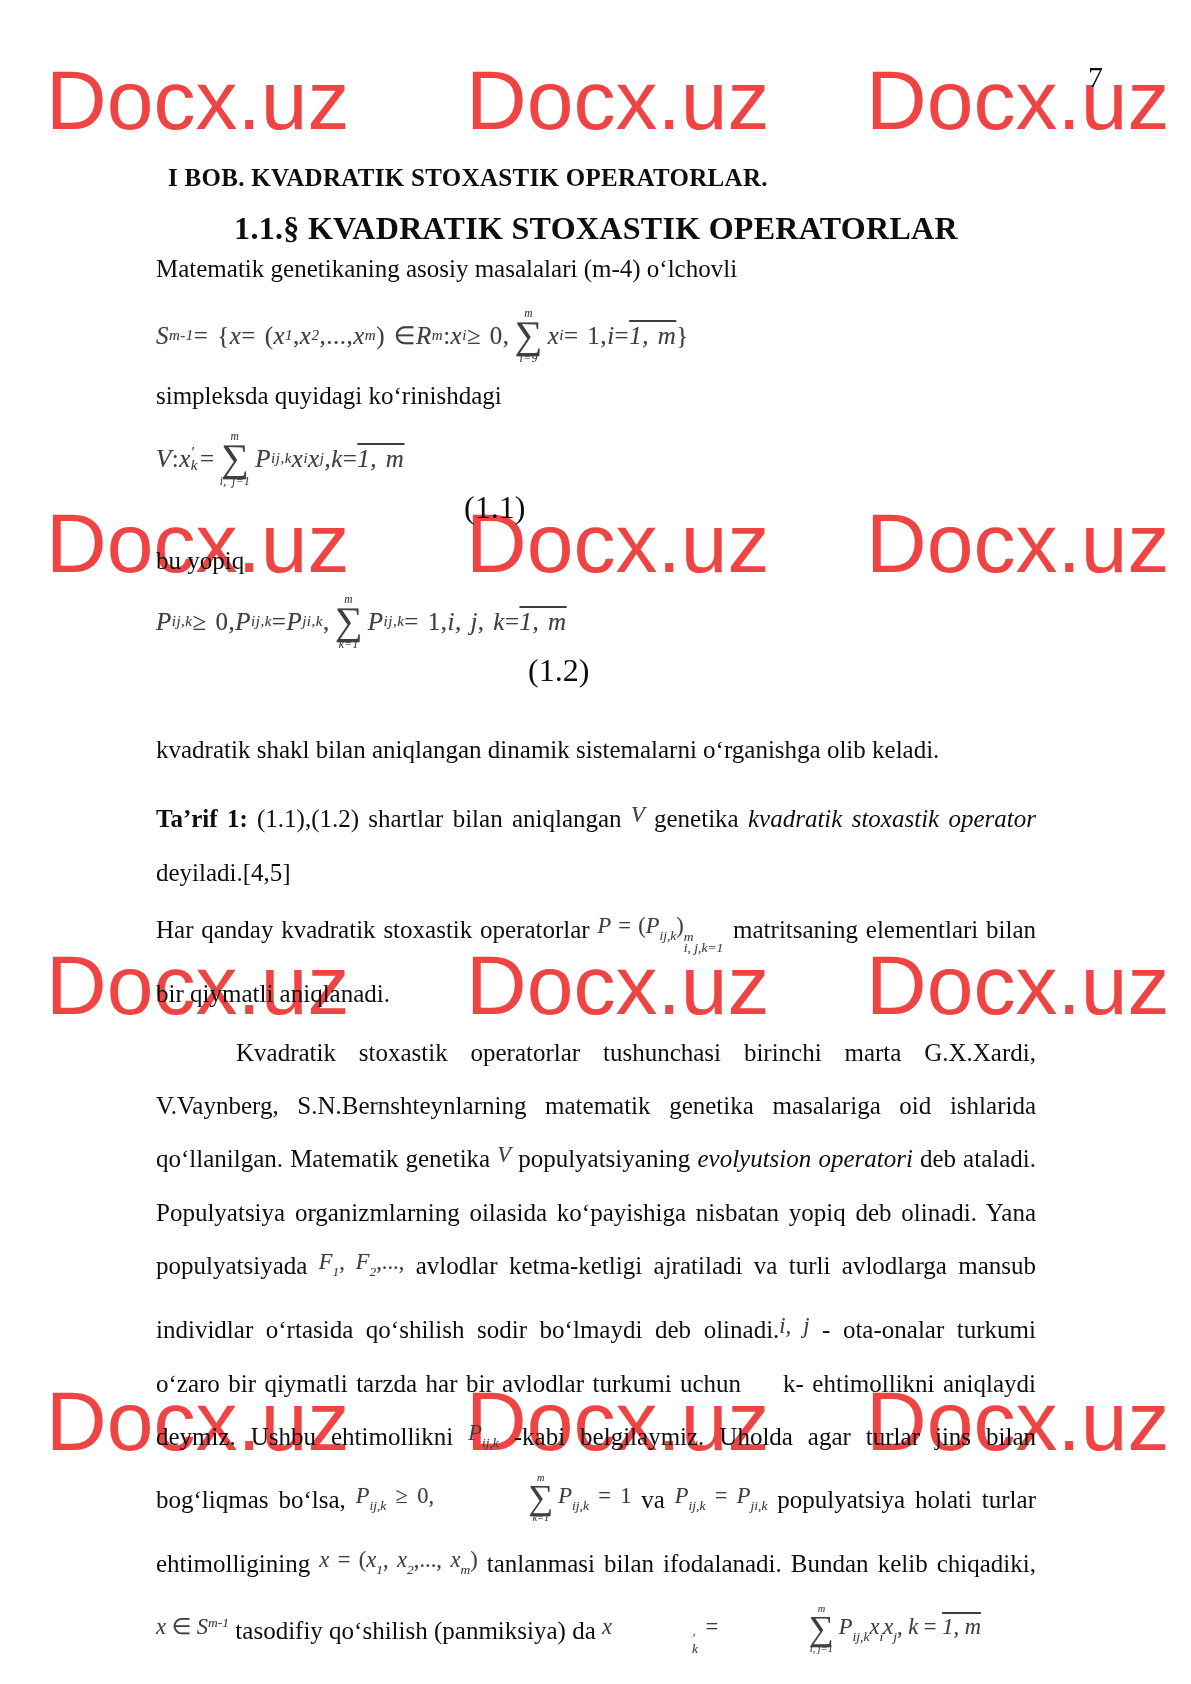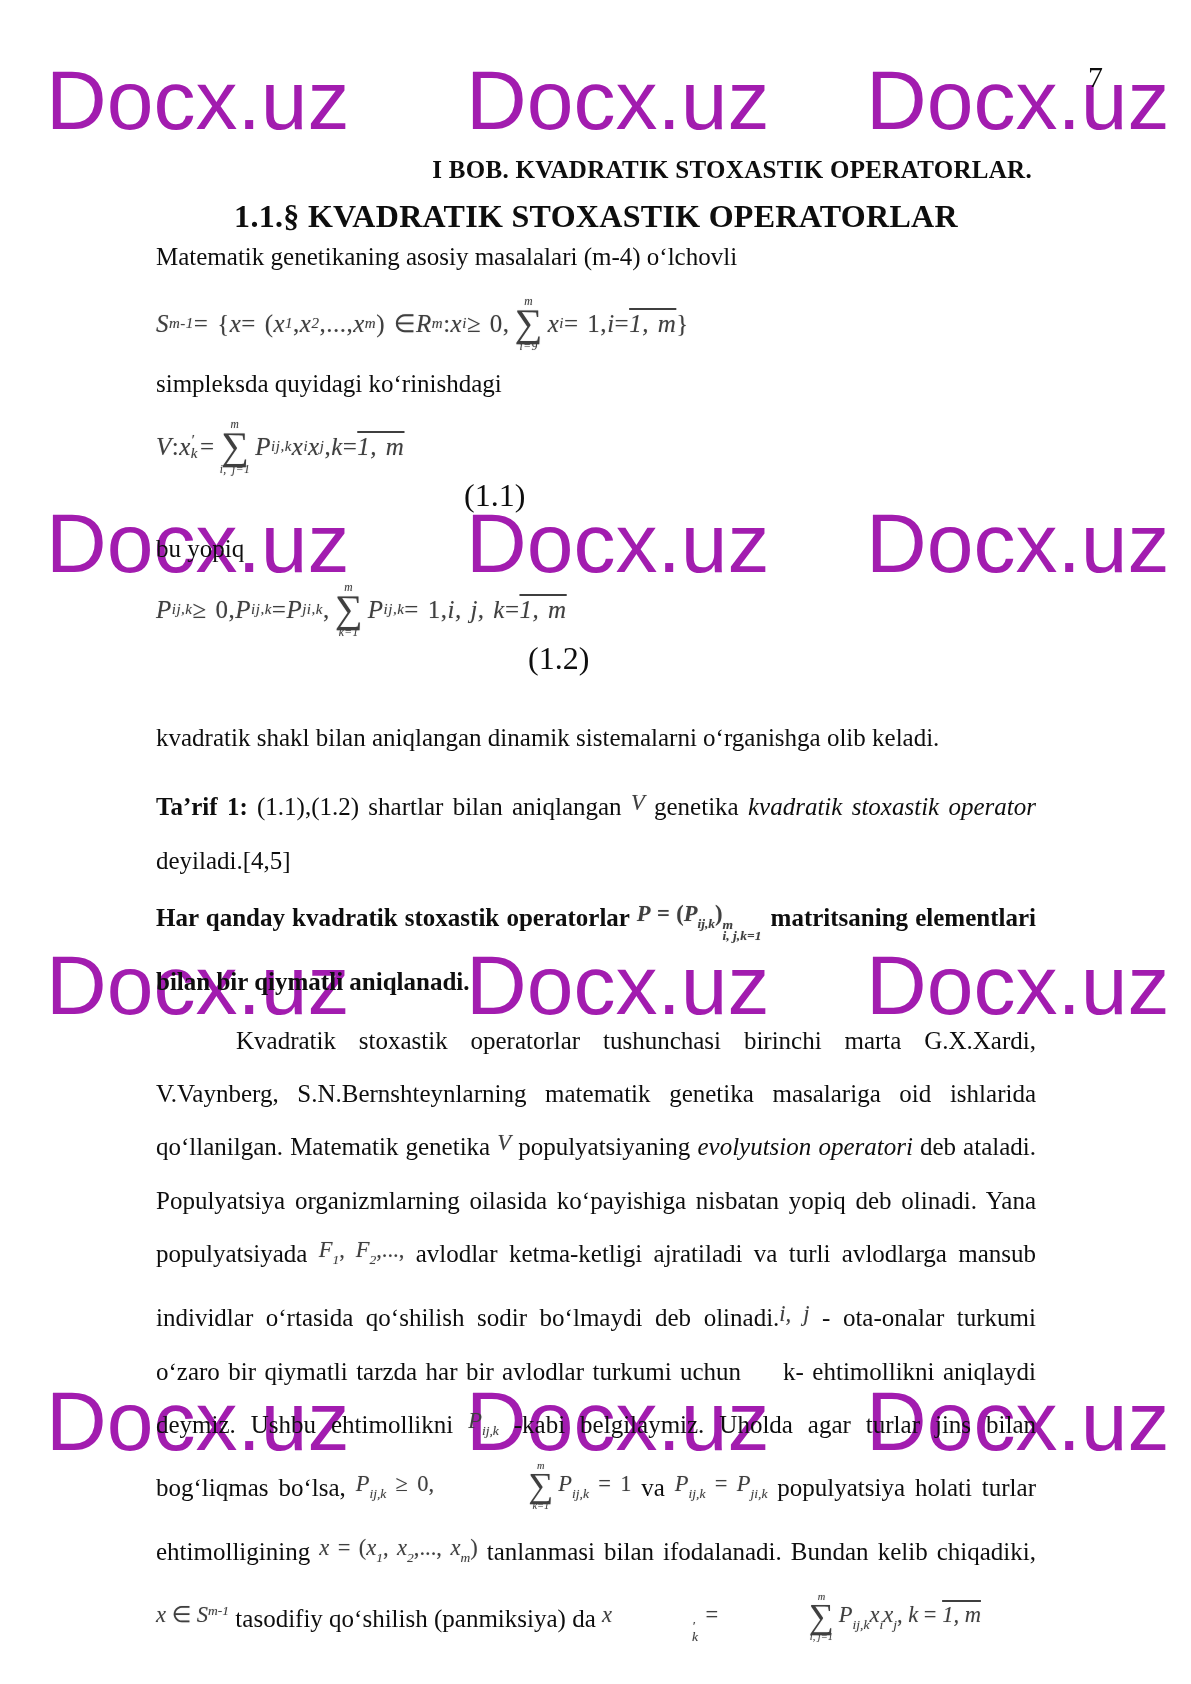--- a/index.html
+++ b/index.html
@@ -3,47 +3,47 @@
 <meta charset="utf-8">
 <style>
   html,body{margin:0;padding:0;}
   body{
     width:1191px;height:1684px;position:relative;background:#ffffff;
     font-family:"Liberation Serif",serif;color:#0e0e0e;overflow:hidden;
   }
   
   .wm{
     position:absolute;font-family:"Liberation Sans",sans-serif;
-    font-size:84px;line-height:1;color:#a21caf;letter-spacing:0px;
+    font-size:84px;line-height:1;color:#ef4444;letter-spacing:0px;
     user-select:none;white-space:nowrap;z-index:0;
   }
   .r1{top:58px}.r2{top:501px}.r3{top:943px}.r4{top:1379px}
   .c1{left:46px}.c2{left:466px}.c3{left:866px}
   
   .page-number{position:absolute;top:60px;left:1088px;font-size:30px;z-index:2;}
   
   .content{
     position:absolute;left:156px;top:147px;width:880px;z-index:1;
     font-size:25px;line-height:40px;
   }
   .chapter-title{
-    text-align:right;font-weight:bold;font-size:25px;line-height:38px;margin:4px;
+    text-align:left;font-weight:bold;font-size:25px;line-height:38px;margin:12px;
     letter-spacing:0.3px;
   }
   .section-title{
     text-align:center;font-weight:bold;font-size:32px;line-height:38px;
     margin:8px 0 0 0;letter-spacing:0.3px;
   }
   p{margin:0;}
   .p-intro{margin-top:2px;}
   .p-simplex{margin-top:12px;}
   .p-buyerda{margin-top:16px;}
   .p-kvadratik{margin-top:42px;}
   .p-tarif{margin-top:22px;line-height:53px;text-align:justify;}
-  .p-har{margin-top:4px;line-height:53px;text-align:justify;font-weight:bold;}
+  .p-har{margin-top:4px;line-height:53px;text-align:justify;}
   .p-main{margin-top:6px;line-height:53px;text-align:justify;text-indent:80px;}
   
   .formula{
     color:#3f3f3f;font-size:25px;letter-spacing:0.5px;word-spacing:2px;
     margin-top:18px;text-shadow:0 0 1px rgba(80,80,80,0.4);line-height:1.1;
     display:flex;align-items:center;
   }
   .f-b{margin-top:14px;}
   .f-c{margin-top:12px;}
   .eq-label{font-size:32px;margin-top:2px;line-height:36px;}

